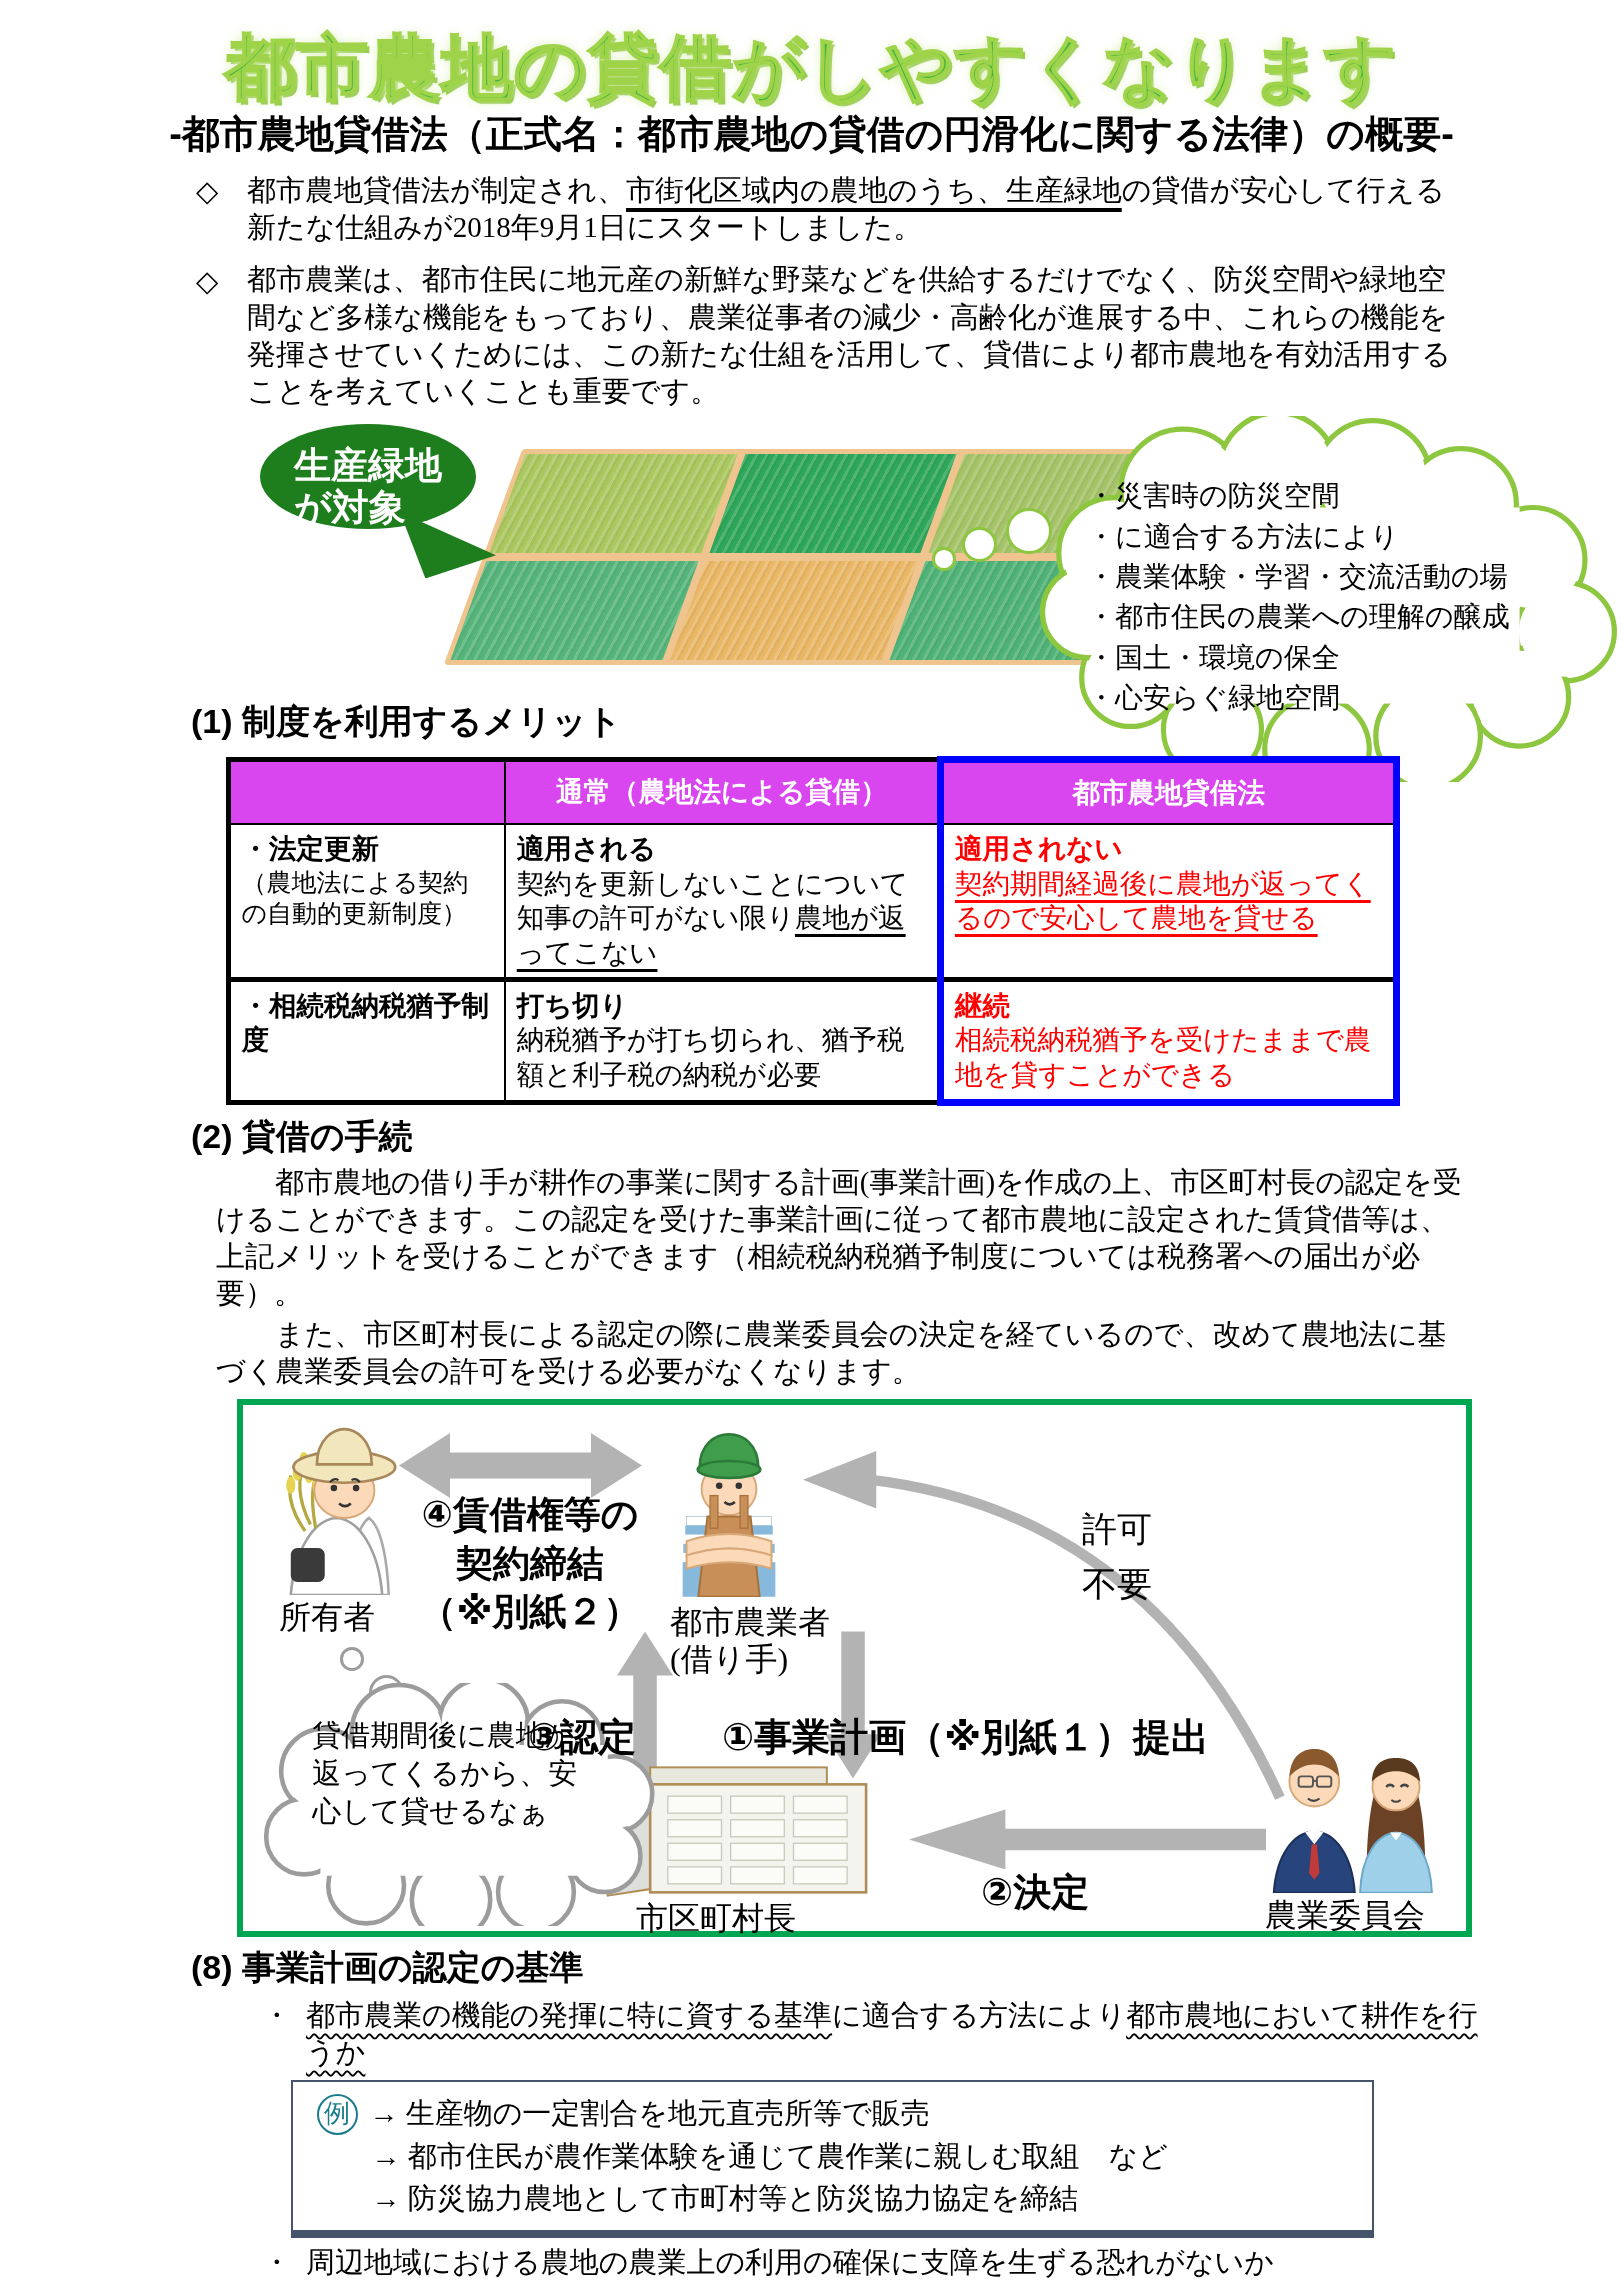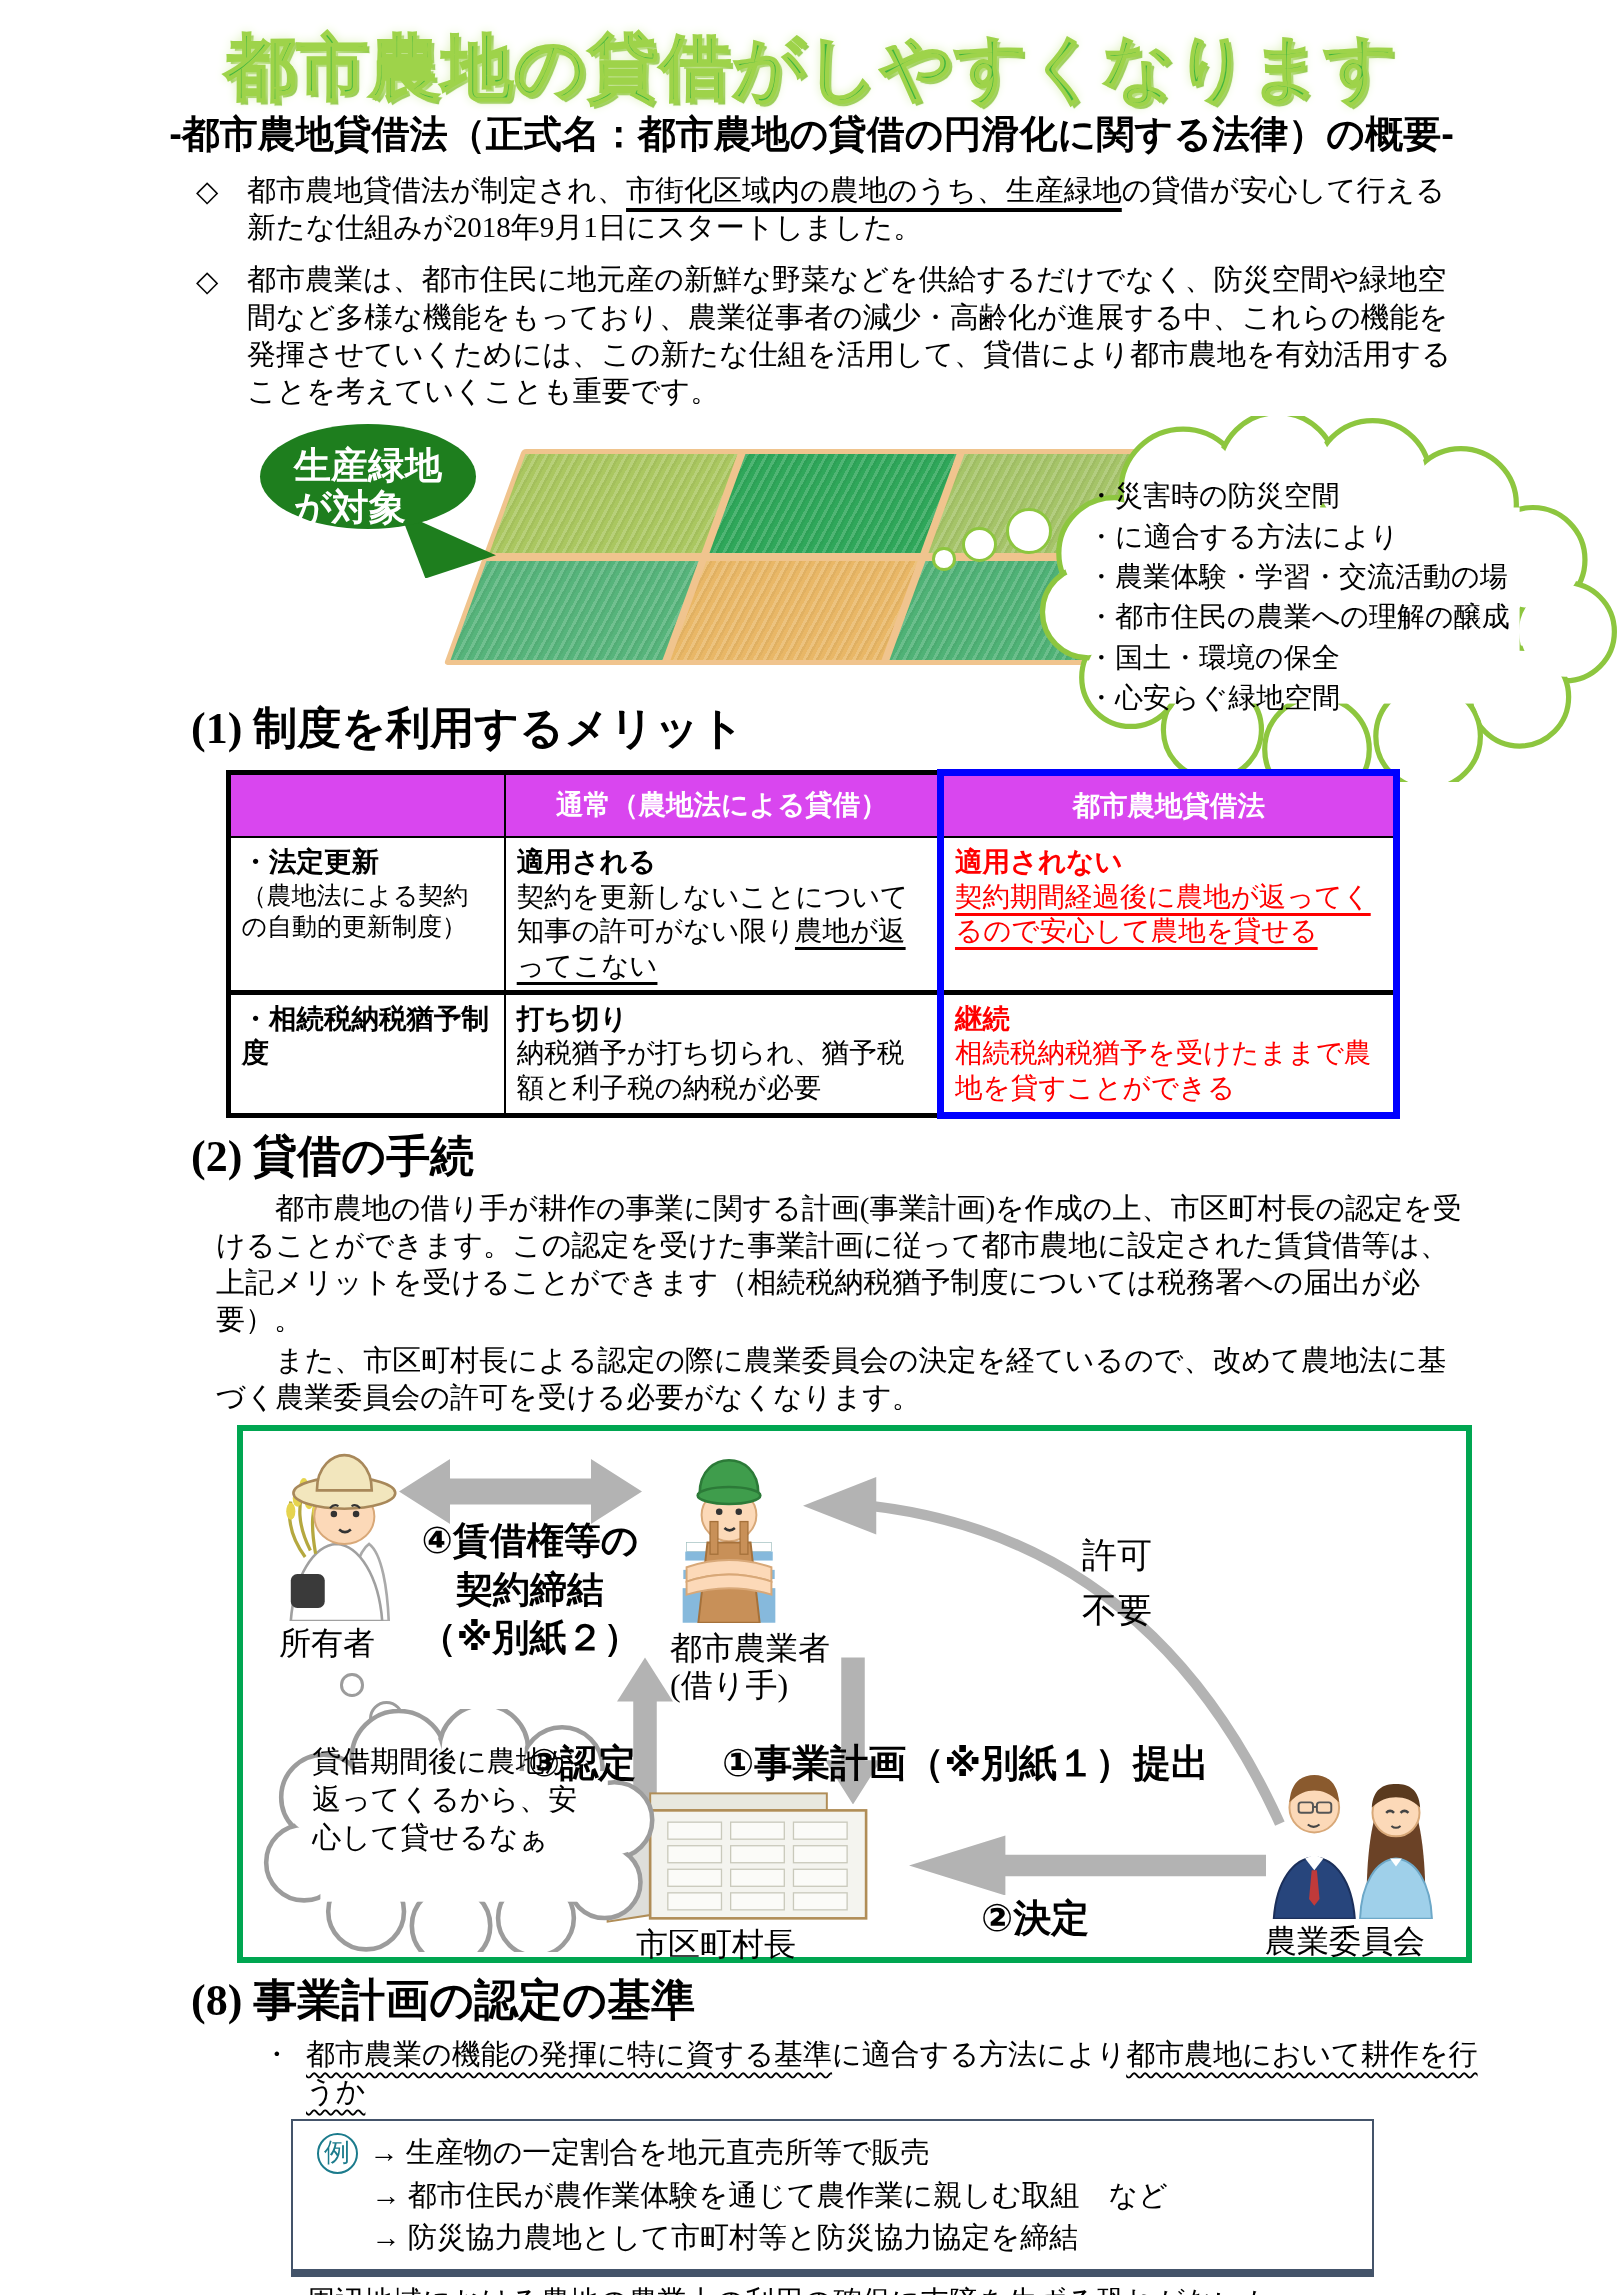--- a/index.html
+++ b/index.html
@@ -57,22 +57,22 @@
   .tc1 { left:932px; top:131px; width:23.6px; height:23.6px; }
   .tc2 { left:962px; top:111px; width:35px; height:35px; }
   .tc3 { left:1006px; top:92px; width:46px; height:46px; }
   .cloud-box { position:absolute; left:1016px; top:0; width:602px; height:366px; }
   .cloud-text {
     position:absolute; left:71px; top:60px;
     font-family:"Liberation Sans","DejaVu Sans",sans-serif; font-size:28px; line-height:1.44;
   }
 
   
-  .sec-heading { margin:7.9px 0 0 191px; font-size:44px; font-weight:bold;
-    font-family:Liberation Serif, serif; }
+  .sec-heading { margin:7.9px 0 0 191px; font-size:34px; font-weight:bold;
+    font-family:Liberation Sans, sans-serif; }
 
   
   .merit-table {
     margin:10.5px 0 0 226px; width:1174px; border-collapse:collapse;
     border:5.2px solid #000; font-family:"Liberation Sans","DejaVu Sans",sans-serif;
     position:relative; z-index:3; background:#fff;
   }
   .merit-table td { border:2.6px solid #000; vertical-align:top; padding:6.5px 10.5px; font-size:27.5px; line-height:1.26; }
   .merit-table tr.thead td { background:#d946ef; color:#fff; text-align:center; font-weight:bold; padding:13px 5.2px; }
   .merit-table tr.thead td.c2 { border-left:2.6px solid #fff; }

